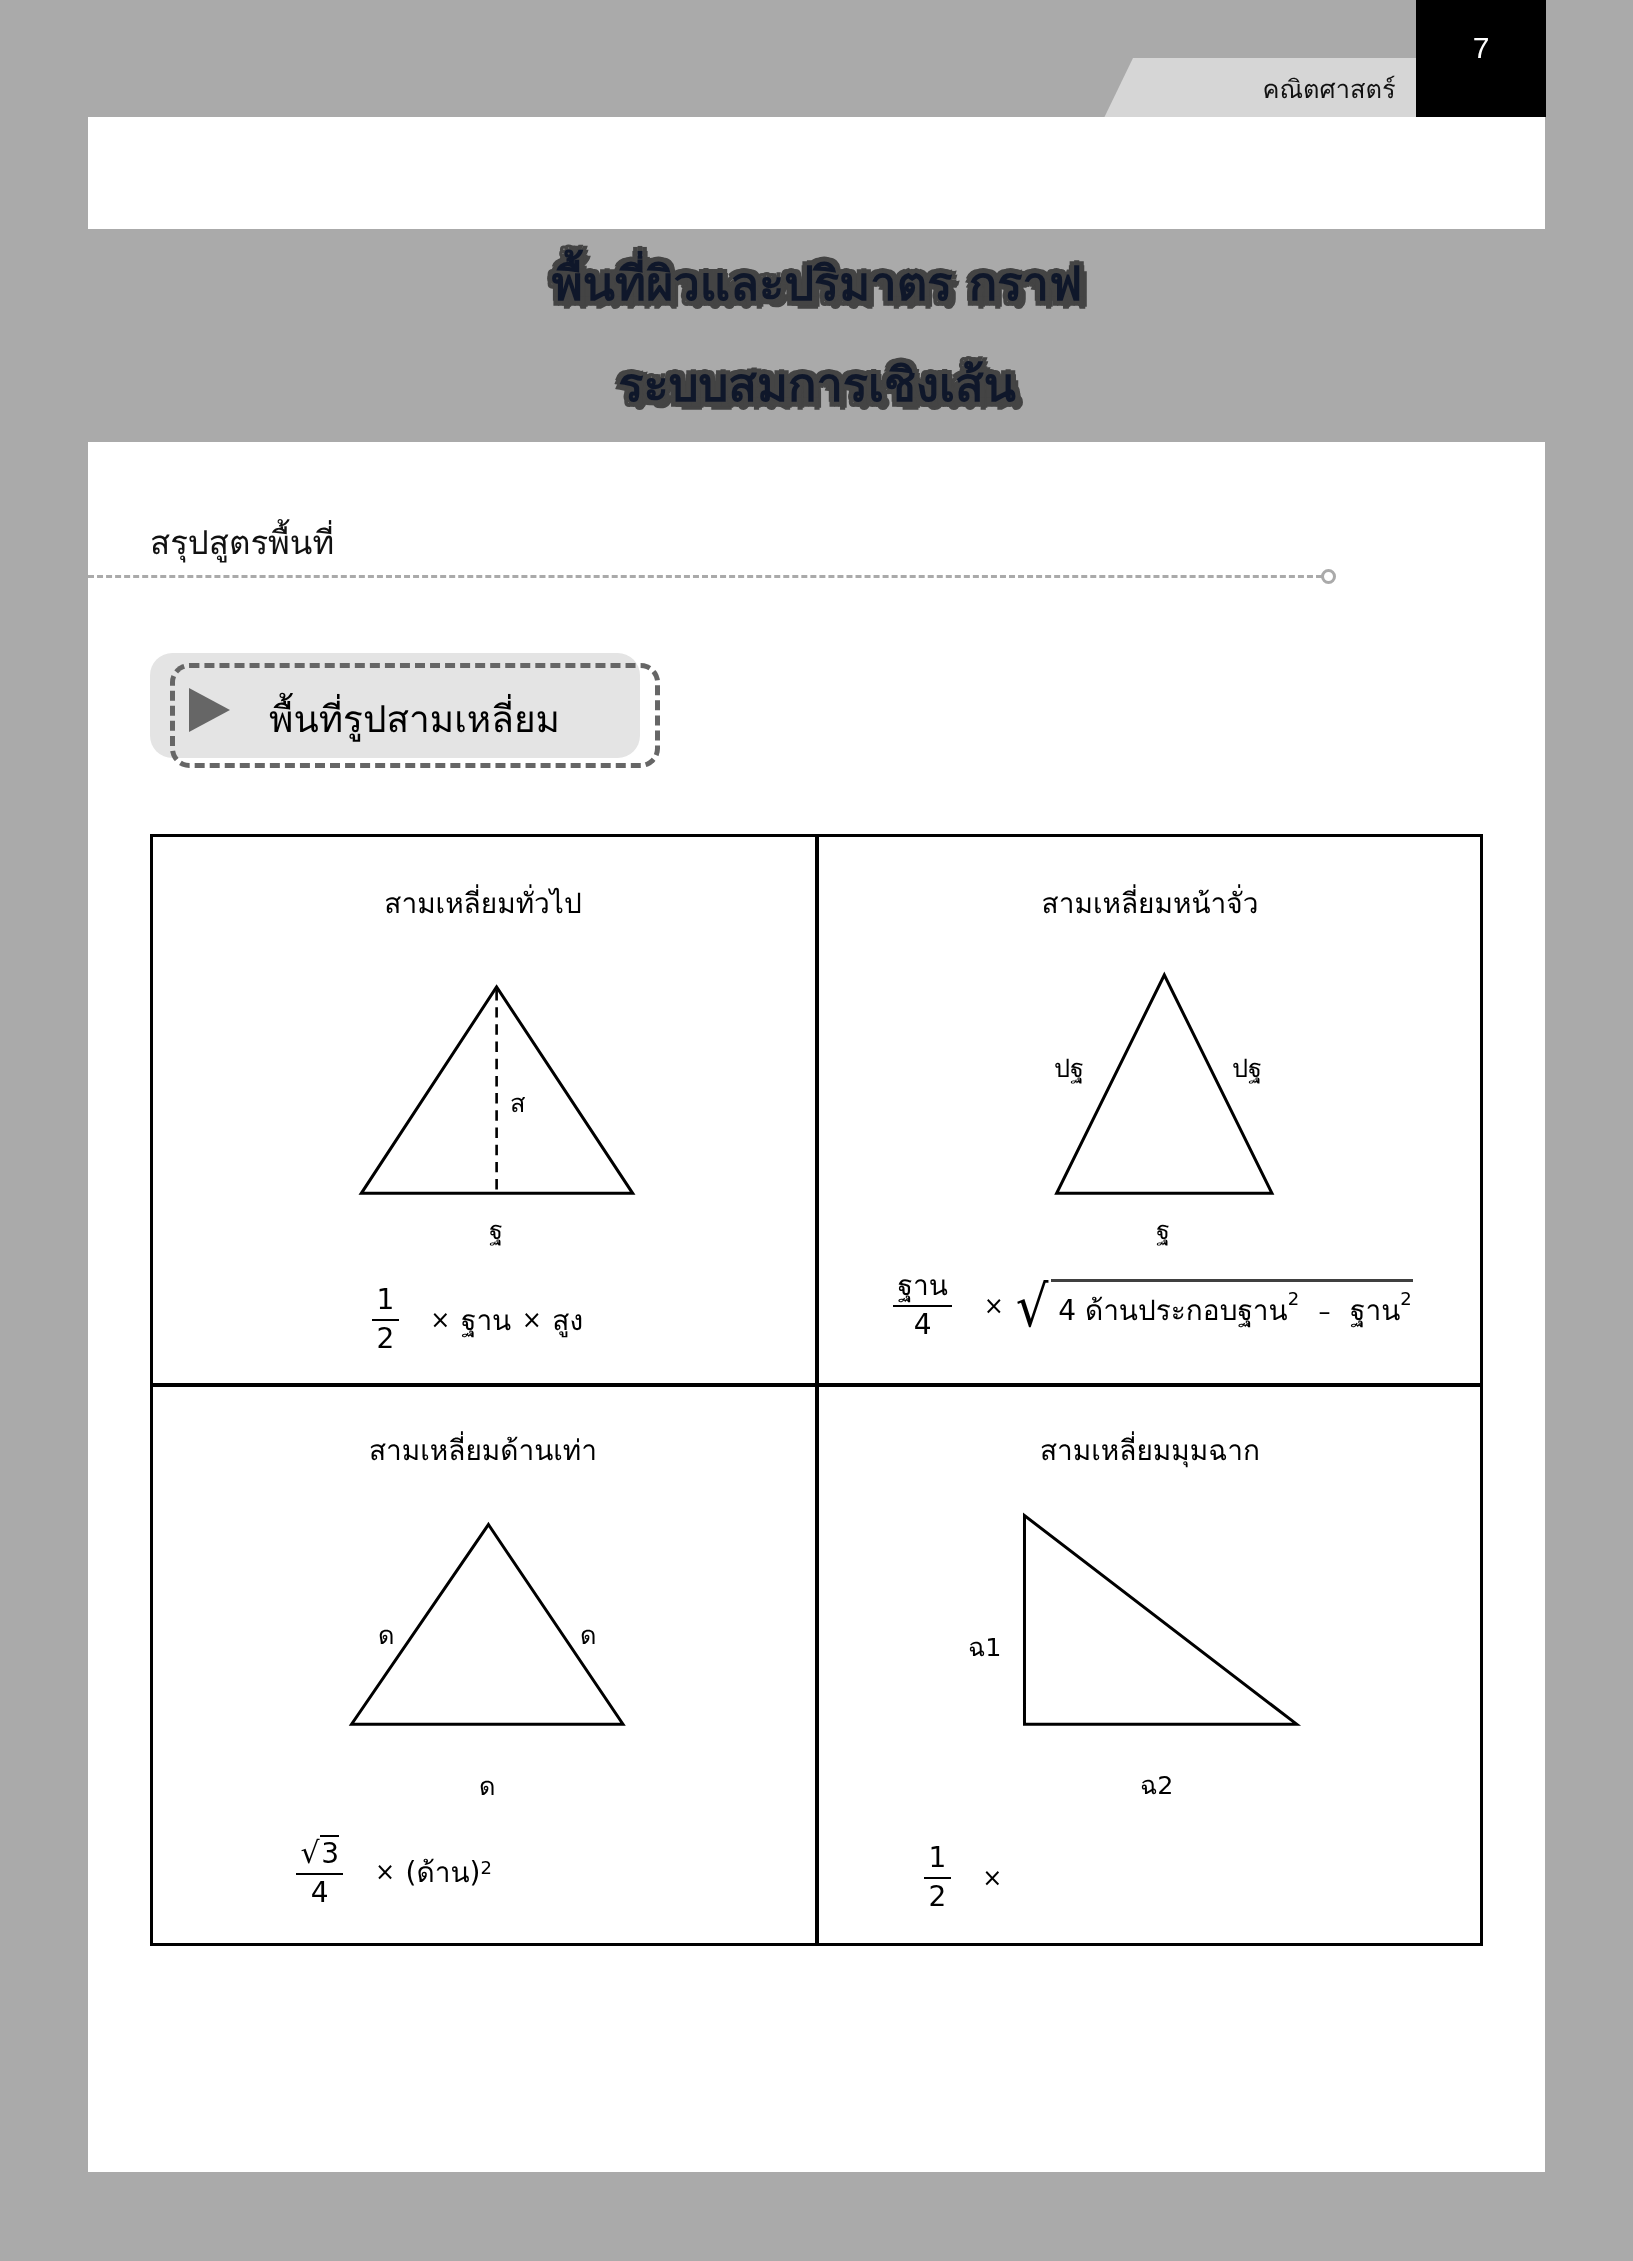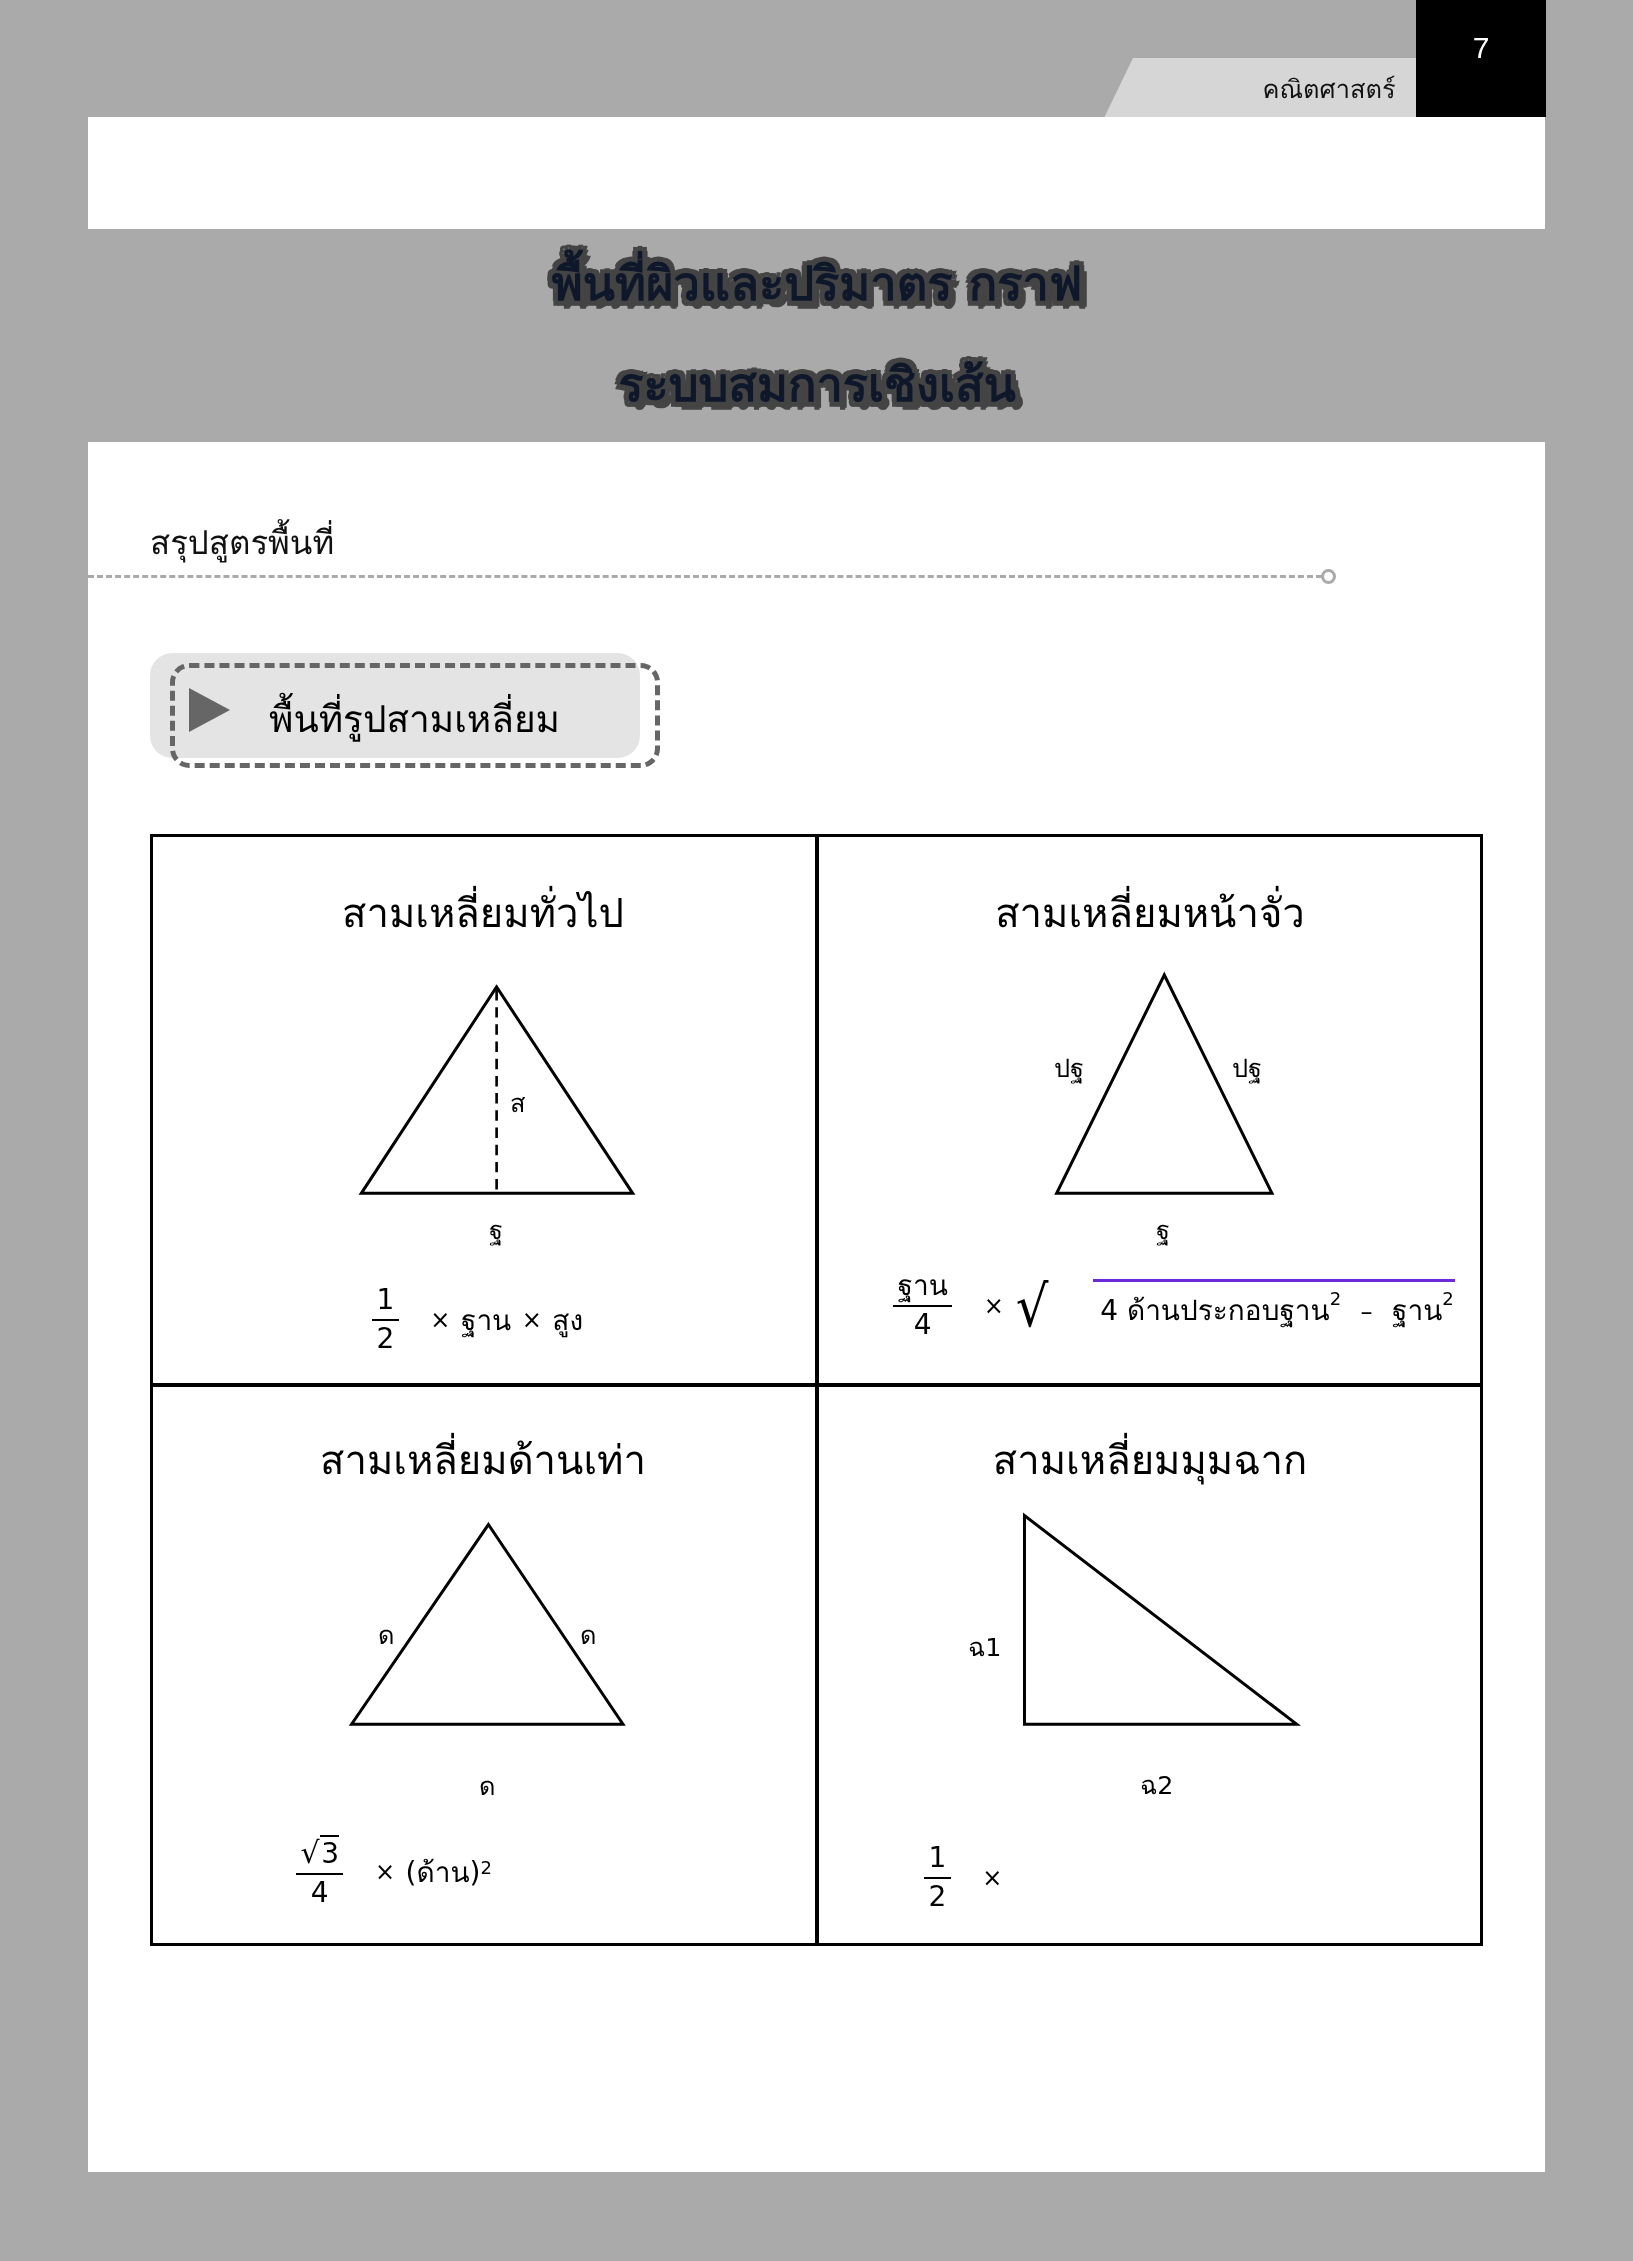--- a/index.html
+++ b/index.html
@@ -86,35 +86,35 @@
 
     
     .grid {
       position: absolute; left: 150px; top: 834px; width: 1333px; height: 1112px;
       border: 3.7px solid #000; box-sizing: border-box;
     }
     .vline { position: absolute; left: 815px; top: 834px; width: 3.7px; height: 1112px; background: #000; }
     .hline { position: absolute; left: 150px; top: 1383px; width: 1333px; height: 3.7px; background: #000; }
 
     .cell-title {
-      position: absolute; font-size: 40px; text-align: center; width: 666px; color: #000;
+      position: absolute; font-size: 28px; text-align: center; width: 666px; color: #000;
     }
     .lbl { position: absolute; font-size: 25.4px; color: #000; }
     svg.shape { position: absolute; overflow: visible; }
 
     
     .formula { position: absolute; font-size: 28px; display: flex; align-items: center; color: #000; }
     .frac { display: inline-flex; flex-direction: column; align-items: center; margin-right: 21px; }
     .frac .num { padding: 0 4.5px 3px; border-bottom: 2.2px solid #000; line-height: 1.1; }
     .frac .den { padding-top: 3px; line-height: 1.1; }
     .op { margin: 0 10.5px; font-size: 24px; }
     .sup { font-size: 18px; vertical-align: super; position: relative; top: -4.5px; }
     .radical { display: inline-flex; align-items: flex-end; }
     .radical .sign { font-size: 57px; line-height: 0.9; transform: scaleX(0.9); }
-    .radical .body { border-top: 3px solid #6d28d9; padding: 6px 1.5px 0 7.5px; margin-left: 42px; }
+    .radical .body { border-top: 3px solid #404040; padding: 6px 1.5px 0 7.5px; }
     .sqrt3 .rsign { font-size: 30px; }
     .sqrt3 .rbody { border-top: 2.2px solid #000; padding-left: 1.5px; }
   </style>
 </head>
 <body>
 
 <div class="subject-tab">
   <span class="subject-label">คณิตศาสตร์</span>
 </div>
 <div class="page-num-box">

